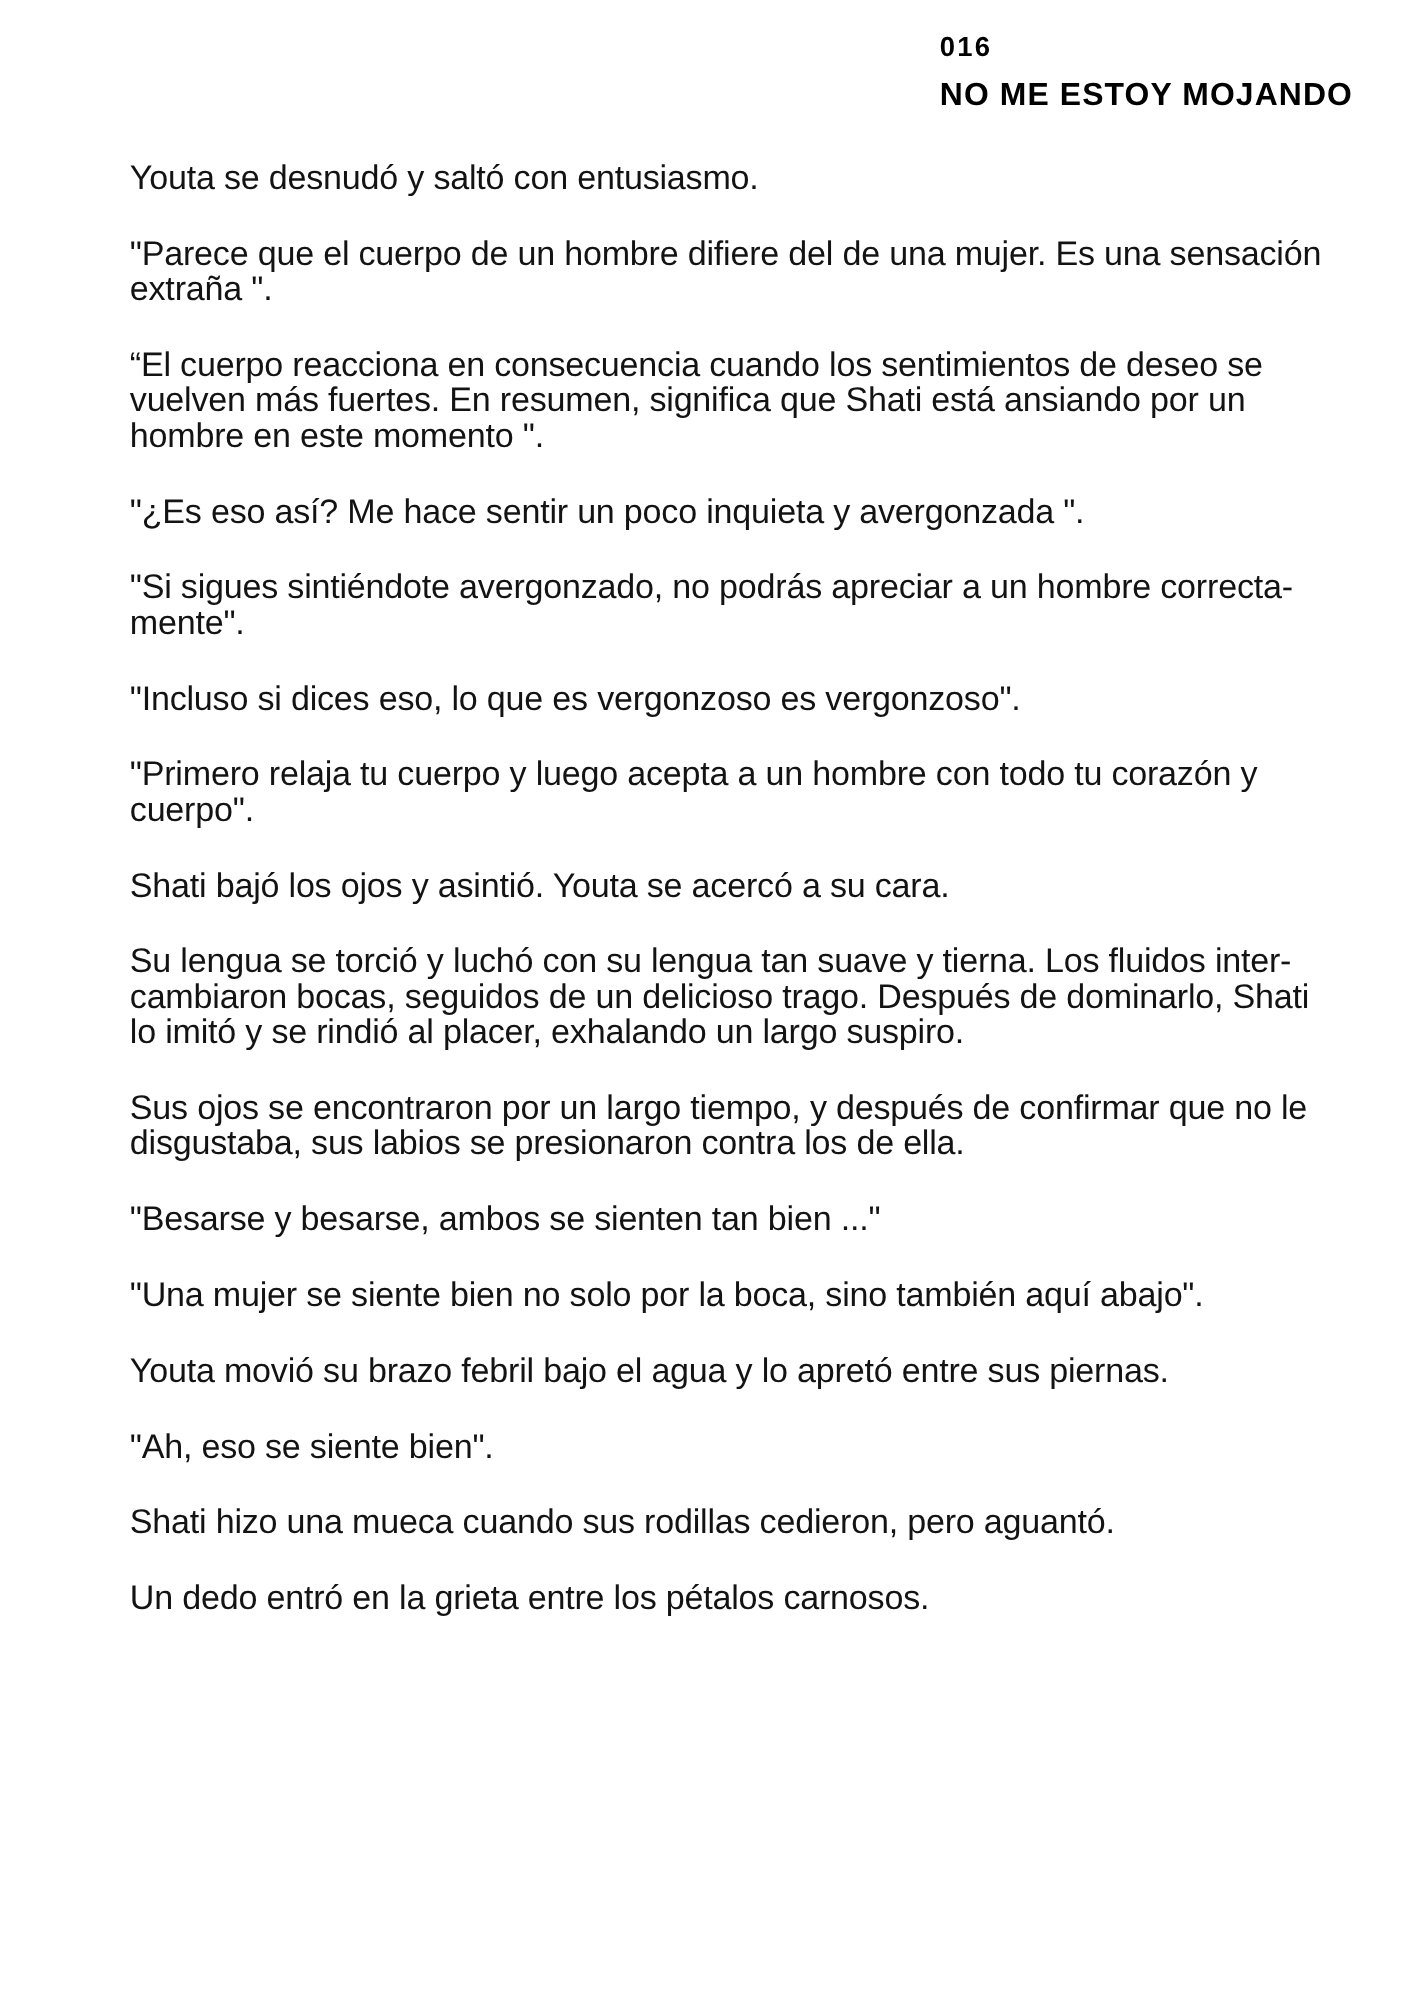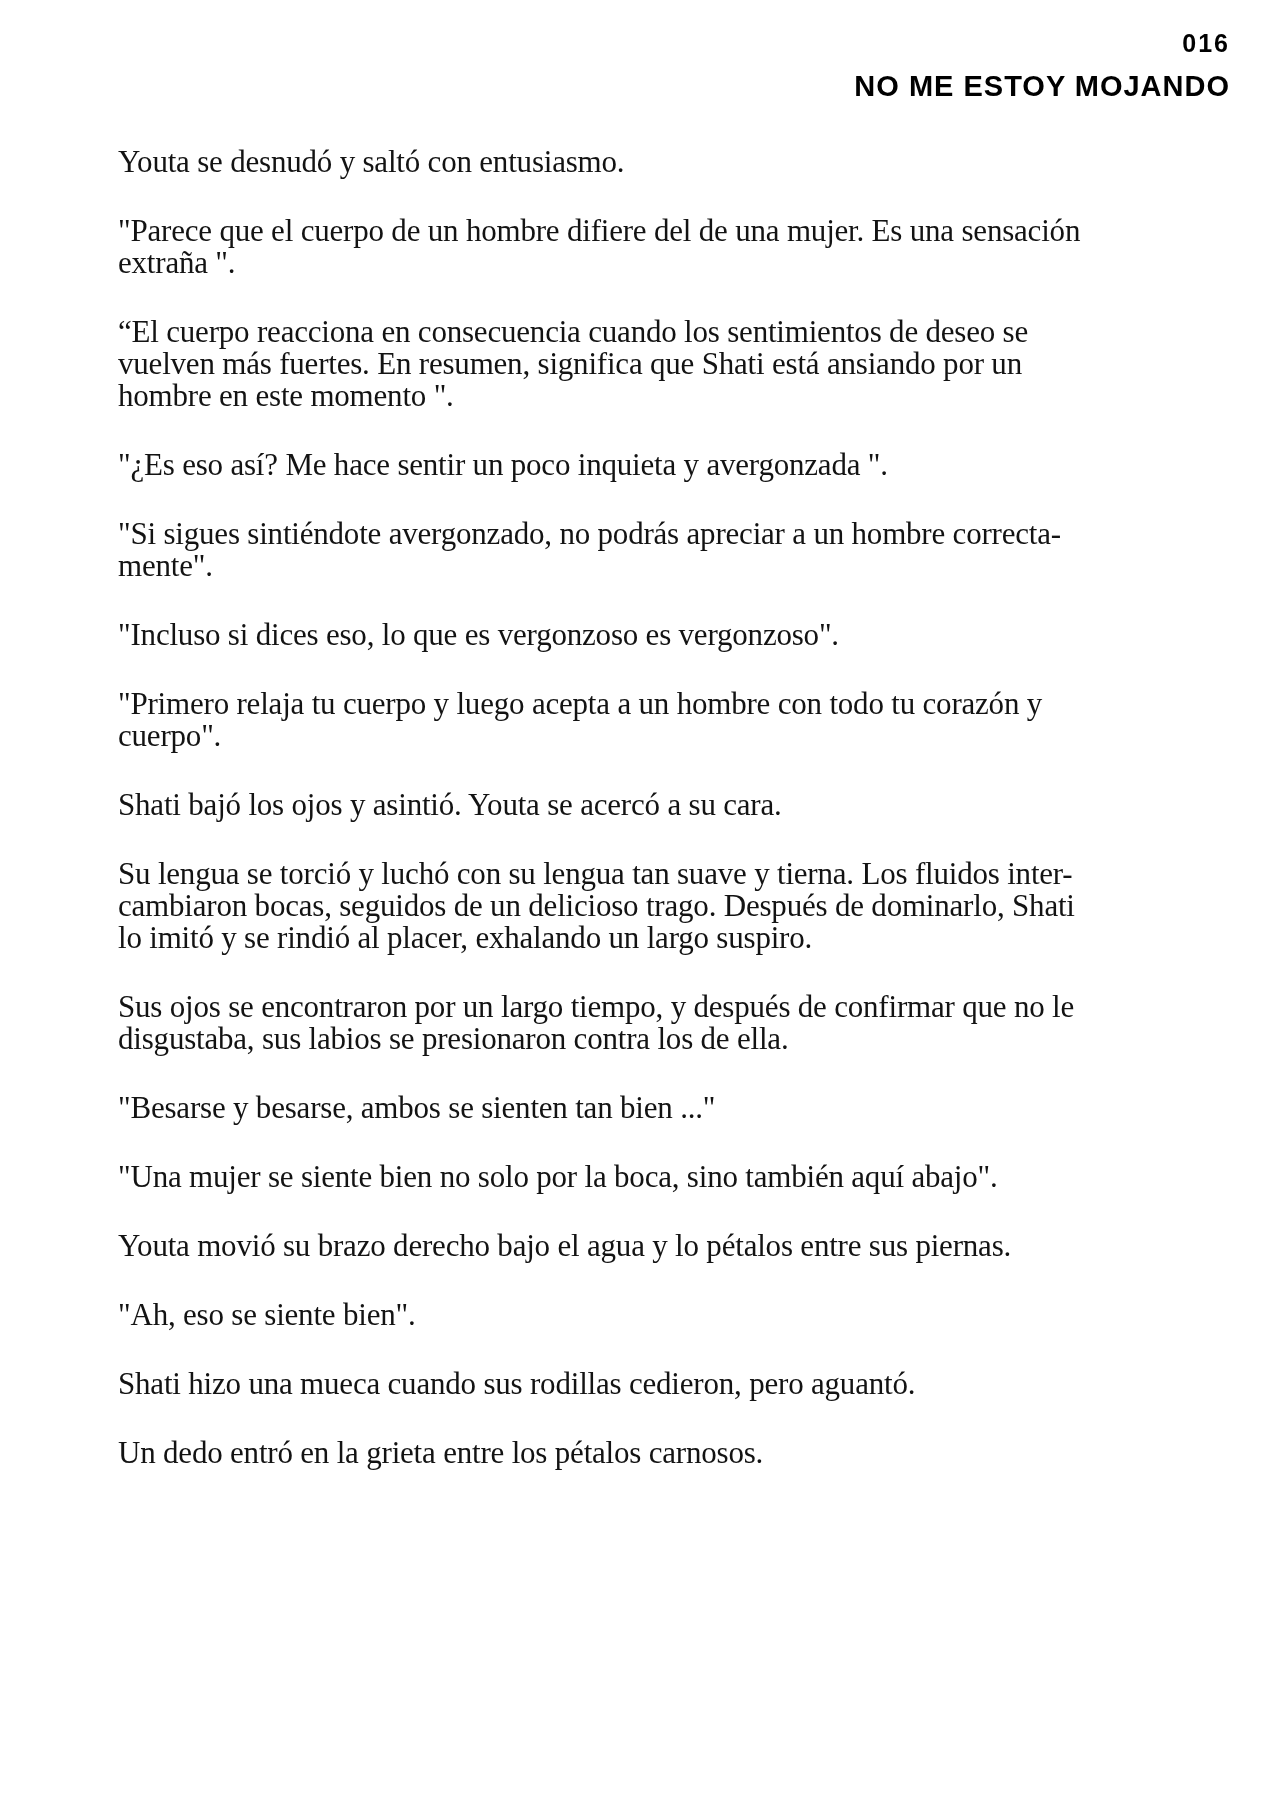--- a/index.html
+++ b/index.html
@@ -11,21 +11,20 @@
     height: 1816px;
     background: #ffffff;
     position: relative;
     overflow: hidden;
   }
   
   .page-header {
     position: absolute;
     top: 30px;
     right: 50px;
-    text-align: right;
     font-family: "Liberation Sans", sans-serif;
     font-weight: 700;
     color: #000000;
   }
   .page-number {
     font-size: 25px;
     line-height: 26px;
     letter-spacing: 2px;
   }
   .chapter-title {
@@ -33,21 +32,21 @@
     line-height: 30px;
     margin-top: 15px;
     letter-spacing: 1px;
   }
   
   .body-text {
     position: absolute;
     left: 118px;
     top: 146px;
     width: 1130px;
-    font-family: Liberation Serif, serif;
+    font-family: Liberation Sans, sans-serif;
     font-size: 31px;
     line-height: 32px;
     color: #131313;
     letter-spacing: -0.2px;
   }
   .body-text p {
     margin: 0 0 37px 0;
     white-space: pre-line; 
   }
 </style>
@@ -73,17 +72,17 @@
   <p>"Primero relaja tu cuerpo y luego acepta a un hombre con todo tu corazón y
 cuerpo".</p>
   <p>Shati bajó los ojos y asintió. Youta se acercó a su cara.</p>
   <p>Su lengua se torció y luchó con su lengua tan suave y tierna. Los fluidos inter-
 cambiaron bocas, seguidos de un delicioso trago. Después de dominarlo, Shati
 lo imitó y se rindió al placer, exhalando un largo suspiro.</p>
   <p>Sus ojos se encontraron por un largo tiempo, y después de confirmar que no le
 disgustaba, sus labios se presionaron contra los de ella.</p>
   <p>"Besarse y besarse, ambos se sienten tan bien ..."</p>
   <p>"Una mujer se siente bien no solo por la boca, sino también aquí abajo".</p>
-  <p>Youta movió su brazo derecho bajo el agua y lo pétalos entre sus piernas.</p>
+  <p>Youta movió su brazo febril bajo el agua y lo apretó entre sus piernas.</p>
   <p>"Ah, eso se siente bien".</p>
   <p>Shati hizo una mueca cuando sus rodillas cedieron, pero aguantó.</p>
   <p>Un dedo entró en la grieta entre los pétalos carnosos.</p>
 </main>
 
 </body></html>

